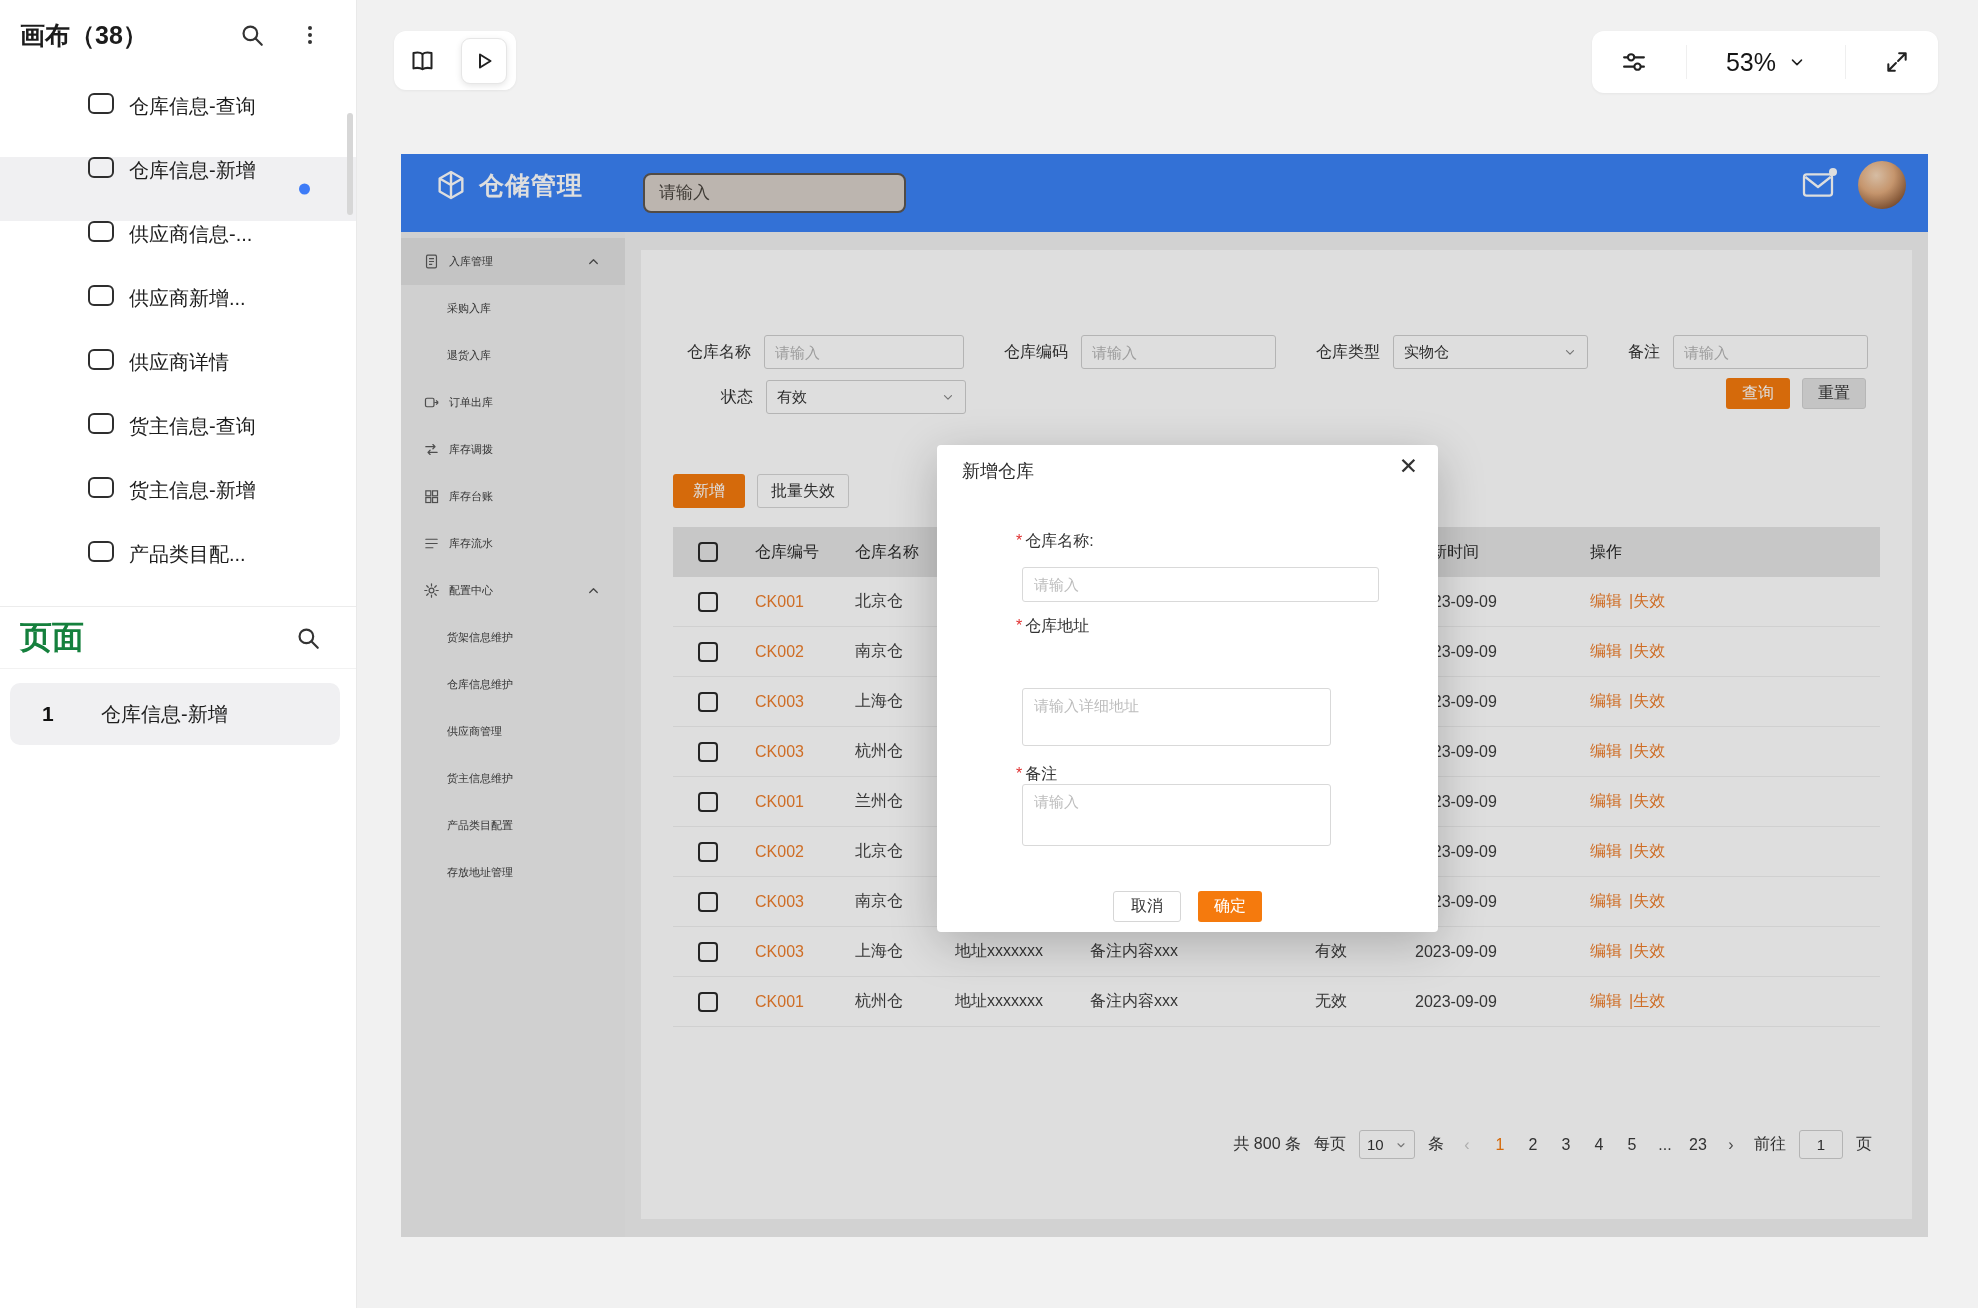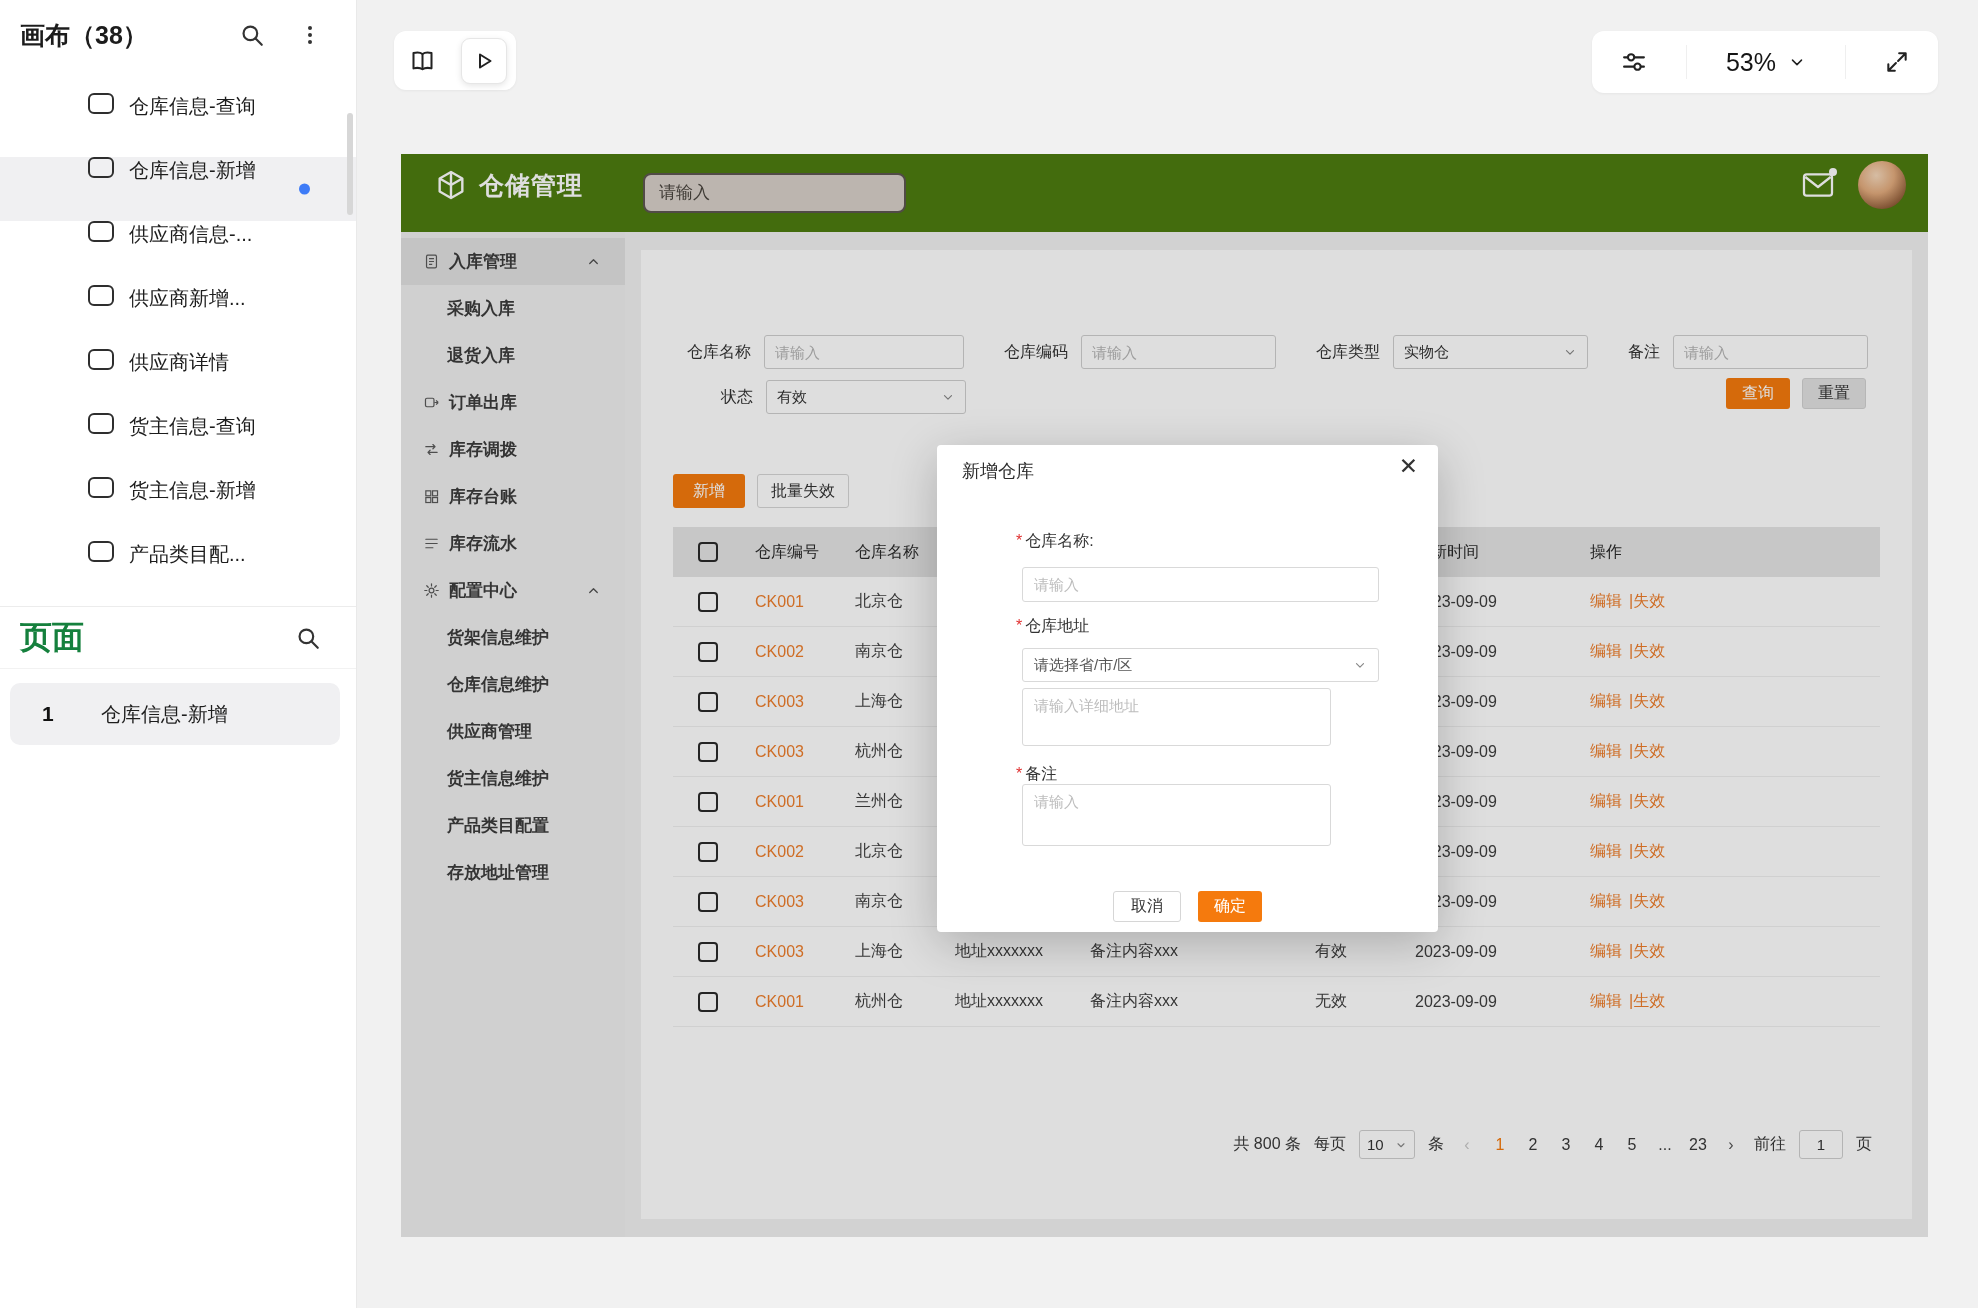--- a/index.html
+++ b/index.html
@@ -30,31 +30,31 @@
   .canvas { position:absolute; left:357px; top:0; right:0; bottom:0; background:#F1F1F1; }
   .tb-left { position:absolute; left:37px; top:31px; width:122px; height:59px; background:#fff; border-radius:12px; display:flex; align-items:center; justify-content:space-between; padding:0 9px 0 15px; box-shadow:0 1px 3px rgba(0,0,0,0.05); }
   .play-seg { width:46px; height:46px; background:#fff; border:1px solid #E6E6E6; border-radius:9px; box-shadow:0 2px 6px rgba(0,0,0,0.10); display:flex; align-items:center; justify-content:center; cursor:pointer; }
   .tb-right { position:absolute; right:40px; top:31px; width:346px; height:62px; background:#fff; border-radius:12px; display:flex; align-items:center; justify-content:space-between; padding:0 28px; box-shadow:0 1px 3px rgba(0,0,0,0.05); }
   .sep { width:1px; height:34px; background:#EFEFEF; }
   .zoom-zone { display:flex; align-items:center; gap:12px; cursor:pointer; }
   .zoom-text { font-size:25px; color:#151515; font-weight:500; }
 
   
   .mockup { position:absolute; left:44px; top:154px; width:1527px; height:1083px; background:#fff; }
-  .mk-header { position:absolute; top:0; left:0; right:0; height:78px; background:#4d7c0f; display:flex; align-items:center; padding:0 22px 16px 33px; z-index:1; }
+  .mk-header { position:absolute; top:0; left:0; right:0; height:78px; background:#3b82f6; display:flex; align-items:center; padding:0 22px 16px 33px; z-index:1; }
   .brand { font-size:25px; font-weight:700; color:#fff; margin-left:11px; letter-spacing:1px; white-space:nowrap; }
   .mk-search { position:absolute; left:242px; top:19px; width:263px; height:40px; border-radius:8px; background:#D8D0C9; border:2px solid #5E5751; font-size:17px; color:#3a3a3a; padding:0 14px; outline:none; font-family:inherit; }
   .mk-search::placeholder { color:#4a453f; }
   .mk-right { margin-left:auto; display:flex; align-items:center; gap:24px; }
   .mail-wrap { position:relative; width:32px; height:26px; cursor:pointer; }
   .mail-dot { position:absolute; right:-3px; top:-4px; width:8px; height:8px; background:#fff; border-radius:50%; }
   .avatar { width:48px; height:48px; border-radius:50%; background:radial-gradient(circle at 38% 30%, #F6D9BC 0%, #E3AC7E 40%, #8E5B38 78%, #5f3c24 100%); cursor:pointer; }
 
   .mk-nav { position:absolute; top:78px; left:0; width:224px; bottom:0; background:#EFEFEF; padding-top:6px; }
-  .nav-item { height:47px; display:flex; align-items:center; font-size:17px; color:#3c3c3c; position:relative; cursor:pointer; white-space:nowrap;font-weight:bold; }
+  .nav-item { height:47px; display:flex; align-items:center; font-size:11px; color:#3c3c3c; position:relative; cursor:pointer; white-space:nowrap; }
   .nav-item.group { padding-left:22px; gap:9px; }
   .nav-item.child { padding-left:46px; }
   .nav-item.shaded { background:#E2E2E2; }
   .nav-caret { position:absolute; right:24px; top:50%; transform:translateY(-50%); display:flex; }
 
   .mk-content { position:absolute; top:78px; left:224px; right:0; bottom:0; background:#F2F2F2; }
   .card { position:absolute; left:16px; right:16px; top:18px; bottom:18px; background:#fff; }
 
   .f-row { position:absolute; left:46px; display:flex; align-items:center; gap:13px; font-size:16px; color:#333; }
   .f-row1 { top:85px; }
@@ -563,26 +563,20 @@
         <div class="m-close">✕</div>
 
         <div class="m-label m-lab1">
           <span class="req">*</span><span>仓库名称:</span>
         </div>
         <input class="m-input" placeholder="请输入" style="">
 
         <div class="m-label m-lab2">
           <span class="req">*</span><span>仓库地址</span>
         </div>
-        <div class="m-select">
-          <span>请选择省/市/区</span>
-          <svg width="14" height="14" viewBox="0 0 24 24" fill="none" stroke="#888" stroke-width="2" stroke-linecap="round" stroke-linejoin="round">
-              <path d="M6 9.5l6 6 6-6"></path>
-            </svg>
-        </div>
         <textarea class="m-ta m-ta1" placeholder="请输入详细地址" style=""></textarea>
 
         <div class="m-label m-lab3">
           <span class="req">*</span><span>备注</span>
         </div>
         <textarea class="m-ta m-ta2" placeholder="请输入" style=""></textarea>
 
         <div class="m-btns">
           <button class="btn btn-outline" style="width:68px">取消</button>
           <button class="btn btn-orange" style="width:64px">确定</button>

